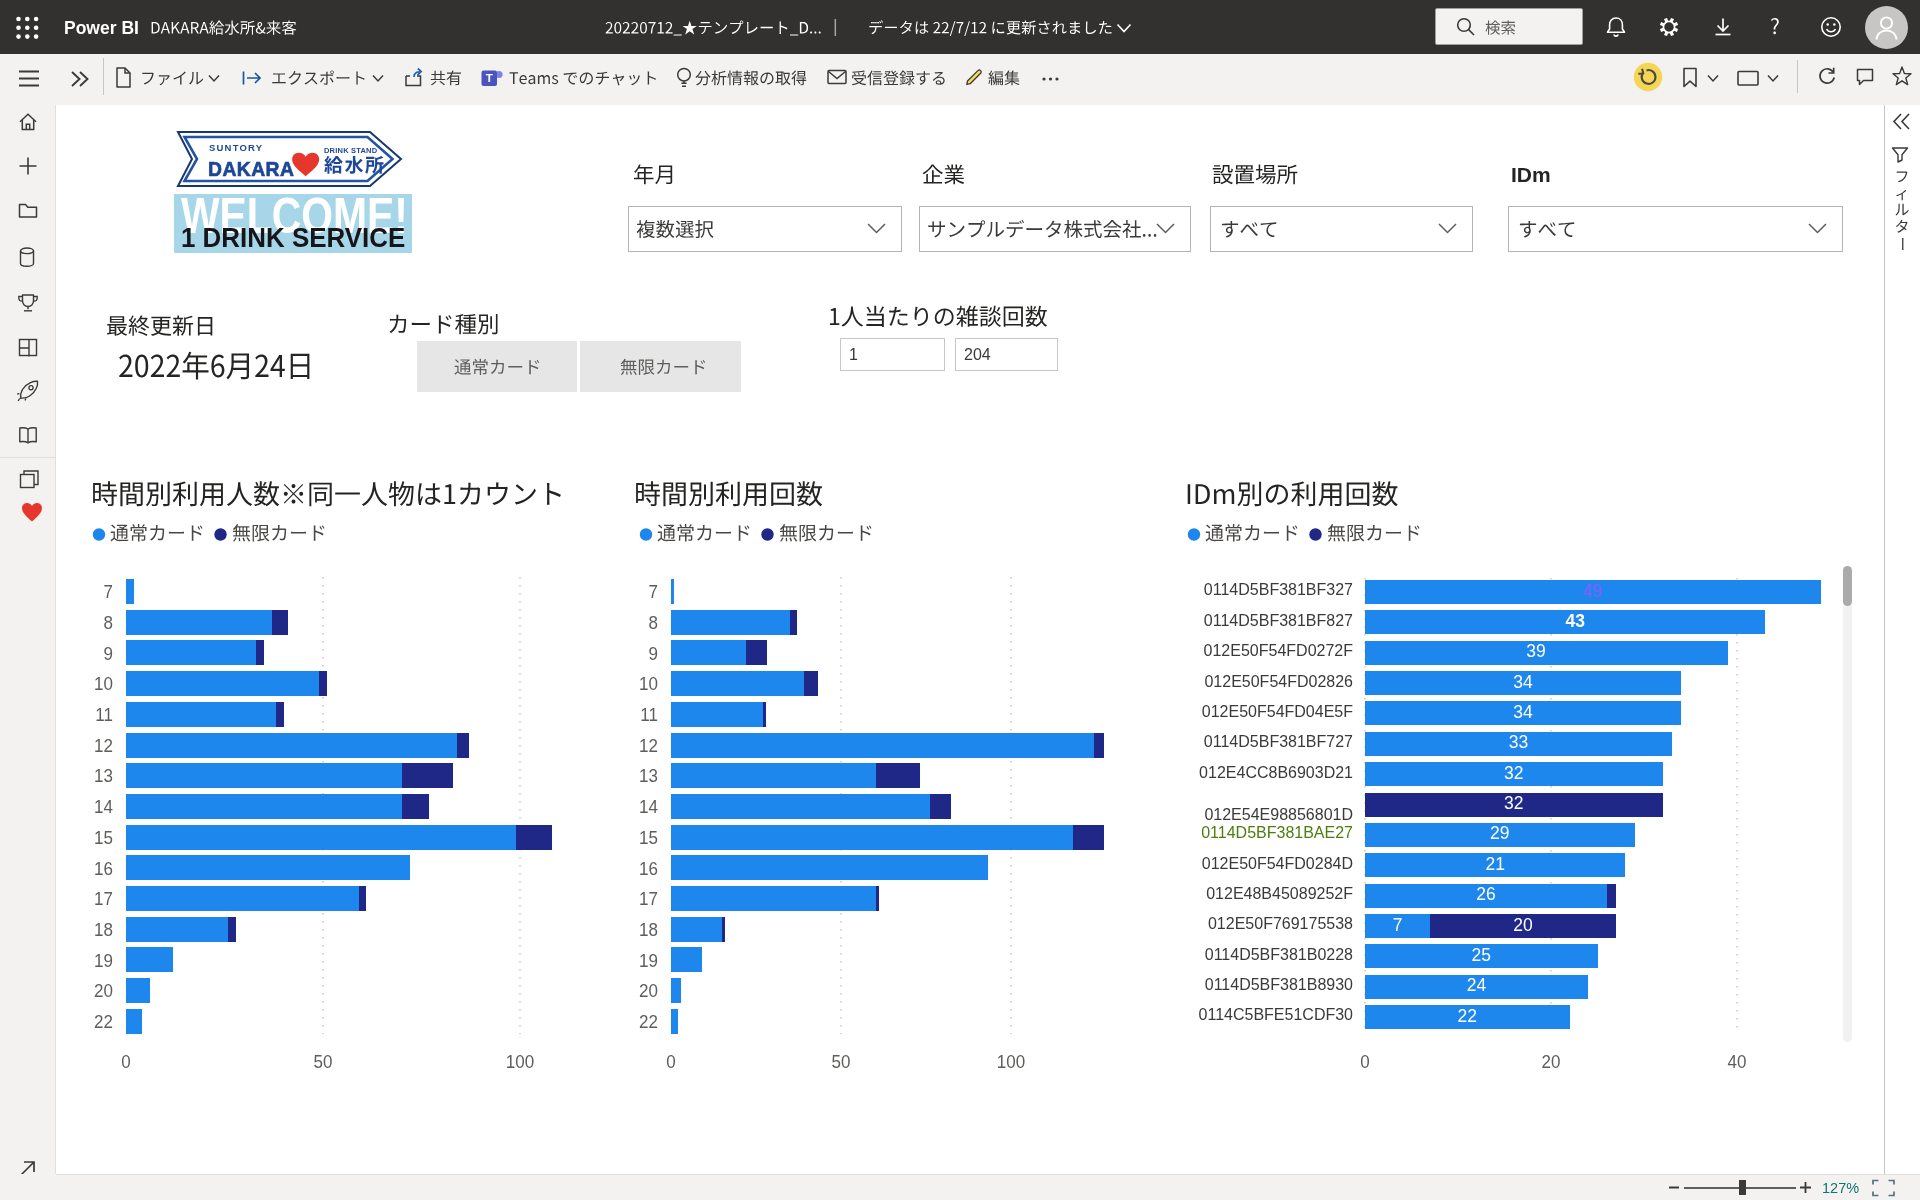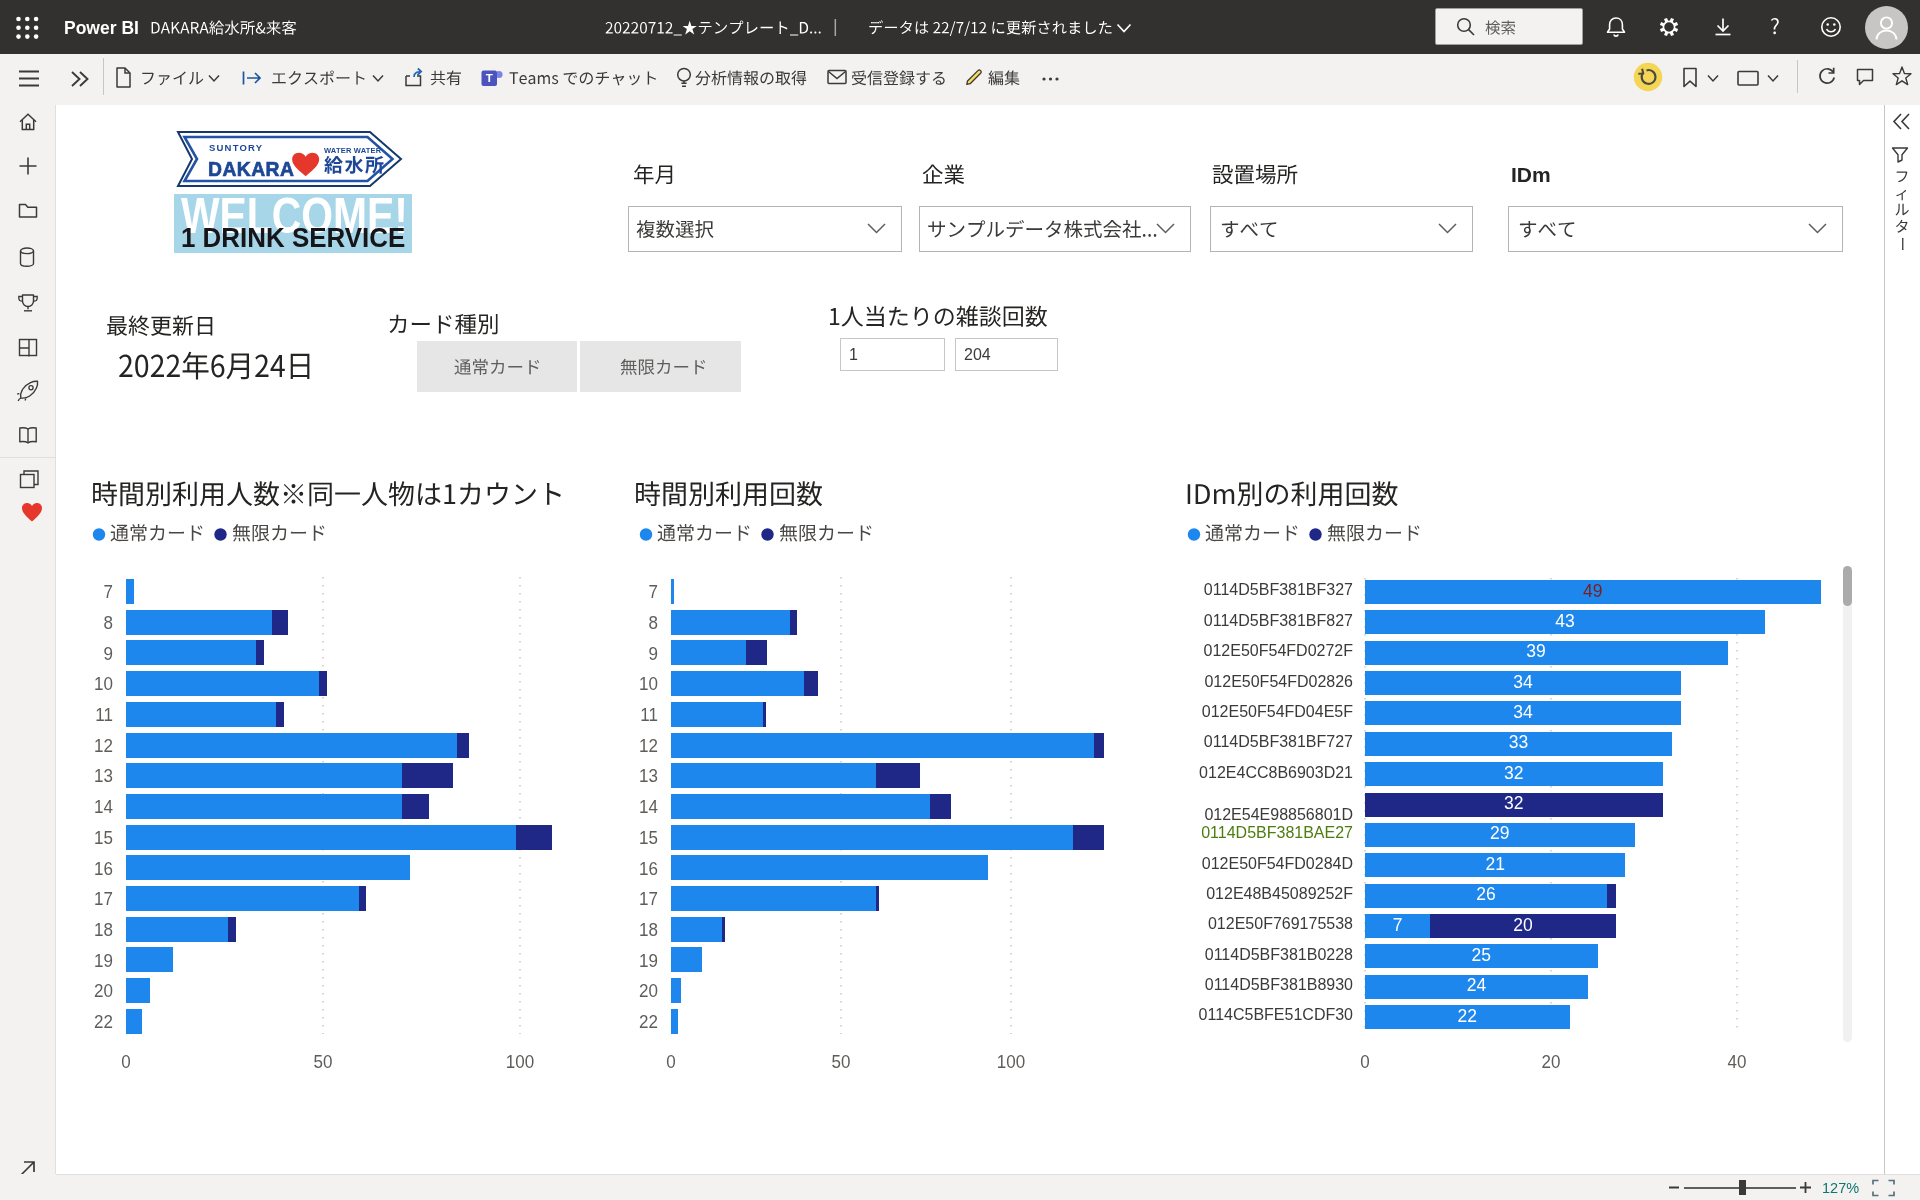--- a/index.html
+++ b/index.html
@@ -256,21 +256,21 @@
   </svg>
 <svg style="left:175px;top:125px" width="232" height="68">
     <polygon points="3,7 195,7 226,34 195,61 3,61 17,34" fill="#fff" stroke="#16386e" stroke-width="2"></polygon>
     <polygon points="9.5,12 192.5,12 217.5,34 192.5,56 9.5,56 22,34" fill="none" stroke="#2254a5" stroke-width="2.6"></polygon>
   </svg>
 <div class="abs" style="left:209px;top:142px;font-size:9.5px;font-weight:bold;letter-spacing:1.2px;color:#1d4796;">SUNTORY</div>
 <div class="abs" style="left:208px;top:157px;font-size:20.5px;font-weight:bold;color:#1d4796;transform:scaleX(0.94);transform-origin:0 0;letter-spacing:0.5px;-webkit-text-stroke:0.7px #1d4796;">DAKARA</div>
 <svg style="left:290px;top:149px" width="32" height="30">
     <path transform="scale(1.08,1.045)" d="M14.5,26 C6.3,19.2 2,14.6 2,9.8 C2,6.4 4.7,3.7 8.1,3.7 C10.5,3.7 13.3,5.2 14.5,7.4 C15.7,5.2 18.5,3.7 20.9,3.7 C24.3,3.7 27,6.4 27,9.8 C27,14.6 22.7,19.2 14.5,26 Z" fill="#e5372b"></path>
   </svg>
-<div class="abs" style="left:324px;top:146px;font-size:7.5px;font-weight:bold;letter-spacing:0.2px;color:#1d4796;">WATER WATER</div>
+<div class="abs" style="left:324px;top:146px;font-size:7.5px;font-weight:bold;letter-spacing:0.2px;color:#1d4796;">DRINK STAND</div>
 <svg class="t" style="left:324px;top:152.5px" width="66" height="27">
     <path fill="#1d4796" transform="translate(0,19)" d="M5.5 -4.6C5.9 -3.5 6.4 -2 6.6 -1.1L8.2 -1.7C8 -2.6 7.5 -4 7 -5.1ZM1.3 -5C1.1 -3.4 0.8 -1.7 0.3 -0.5C0.8 -0.4 1.6 0 2 0.3C2.6 -0.9 3 -2.8 3.2 -4.6ZM9.7 -9.7V-8H16V-9.6C16.5 -9.1 16.9 -8.7 17.4 -8.3C17.8 -9 18.3 -9.8 18.8 -10.4C16.9 -11.6 15 -13.9 13.7 -15.9H11.6C10.6 -14.1 8.7 -11.6 6.7 -10.2C7.2 -9.7 7.8 -8.8 8 -8.2C8.6 -8.6 9.2 -9.1 9.7 -9.7ZM12.7 -13.6C13.4 -12.5 14.4 -11.2 15.5 -10.1H10.1C11.1 -11.2 12.1 -12.5 12.7 -13.6ZM8.7 -6.3V1.7H10.8V0.7H15V1.6H17.2V-6.3ZM10.8 -1.3V-4.3H15V-1.3ZM0.5 -7.8 0.7 -5.8 3.4 -6V1.7H5.4V-6.1L6.4 -6.2C6.5 -5.8 6.6 -5.5 6.6 -5.2L8.2 -5.9C8 -7 7.3 -8.7 6.6 -10L5.1 -9.3C5.3 -8.9 5.5 -8.5 5.7 -8L3.9 -7.9C5.1 -9.4 6.4 -11.4 7.5 -13L5.6 -13.9C5.1 -12.9 4.6 -11.9 3.9 -10.8C3.7 -11 3.5 -11.3 3.3 -11.6C3.9 -12.6 4.7 -14.1 5.4 -15.4L3.4 -16.1C3.1 -15.1 2.6 -13.9 2 -12.8L1.6 -13.2L0.5 -11.6C1.3 -10.9 2.2 -9.9 2.8 -9L1.9 -7.8Z M21.5 -11.5V-9.2H25.6C24.8 -5.9 23.1 -3.2 20.9 -1.7C21.4 -1.4 22.4 -0.5 22.8 0.1C25.5 -1.9 27.6 -5.8 28.4 -11L26.9 -11.6L26.5 -11.5ZM36.5 -13.2C35.5 -11.8 34 -10.2 32.6 -8.9C32.1 -10.1 31.6 -11.4 31.3 -12.7V-16.1H28.9V-1.3C28.9 -0.9 28.7 -0.8 28.3 -0.8C27.9 -0.8 26.8 -0.8 25.5 -0.8C25.9 -0.2 26.3 1 26.4 1.7C28.1 1.7 29.4 1.6 30.2 1.2C31 0.8 31.3 0.1 31.3 -1.3V-6.9C32.7 -3.7 34.6 -1.2 37.4 0.3C37.8 -0.4 38.5 -1.3 39.1 -1.8C36.8 -2.9 35 -4.8 33.6 -7C35.1 -8.2 37.1 -10 38.6 -11.7Z M42 -15.2V-13.1H50.4V-15.2ZM57.4 -16C56.2 -15.3 54.5 -14.6 52.7 -14.1L51.1 -14.4V-9.2C51.1 -6.3 50.8 -2.5 48.2 0.1C48.7 0.4 49.6 1.2 49.9 1.7C52.4 -0.9 53.1 -4.6 53.3 -7.5H55.5V1.7H57.8V-7.5H59.5V-9.7H53.3V-12.2C55.4 -12.7 57.6 -13.4 59.4 -14.2ZM42.6 -11.7V-6.9C42.6 -4.7 42.5 -1.7 41.3 0.4C41.7 0.6 42.7 1.3 43.1 1.7C44.2 -0.1 44.6 -2.9 44.7 -5.2H50.1V-11.7ZM44.8 -9.7H47.9V-7.3H44.8Z"></path>
   </svg>
 <div class="abs" style="left:174px;top:194px;width:238px;height:59px;background:#a7d6e9;"></div>
 <div class="abs" style="left:181px;top:187px;font-size:50px;font-weight:bold;color:#fff;transform:scaleX(0.817);transform-origin:0 0;">WELCOME!</div>
 <div class="abs" style="left:181px;top:223px;font-size:27px;font-weight:bold;color:#16161a;transform:scaleX(0.96);transform-origin:0 0;">1 DRINK SERVICE</div>
 <svg class="t" style="left:633px;top:160.5px" width="47" height="30">
     <path fill="#252423" transform="translate(0,21.5)" d="M1 -4.8V-3.2H11V1.7H12.7V-3.2H20.5V-4.8H12.7V-9.1H19V-10.6H12.7V-13.9H19.5V-15.5H6.6C7 -16.2 7.3 -16.9 7.6 -17.7L6 -18.1C4.9 -15.2 3.1 -12.4 1.1 -10.7C1.5 -10.4 2.2 -9.9 2.5 -9.6C3.6 -10.8 4.8 -12.2 5.8 -13.9H11V-10.6H4.6V-4.8ZM6.2 -4.8V-9.1H11V-4.8Z M26 -16.9V-10.3C26 -6.8 25.6 -2.5 22.1 0.6C22.5 0.8 23.1 1.4 23.3 1.7C25.5 -0.1 26.5 -2.5 27.1 -5H37.5V-0.7C37.5 -0.2 37.3 -0.1 36.8 -0C36.3 -0 34.6 0 32.8 -0.1C33 0.4 33.3 1.1 33.5 1.6C35.8 1.6 37.2 1.6 38 1.3C38.8 1 39.2 0.5 39.2 -0.7V-16.9ZM27.6 -15.4H37.5V-11.7H27.6ZM27.6 -10.2H37.5V-6.6H27.3C27.5 -7.8 27.6 -9.1 27.6 -10.2Z"></path>
   </svg>
 <svg class="t" style="left:922px;top:160.5px" width="47" height="30">
@@ -473,24 +473,24 @@
     <path d="M1,0 V452" stroke="#c6c4c2" stroke-width="1.4" stroke-dasharray="1.5 6.5" fill="none"></path>
   </svg>
 <svg style="left:1550px;top:578px" width="2" height="452">
     <path d="M1,0 V452" stroke="#c6c4c2" stroke-width="1.4" stroke-dasharray="1.5 6.5" fill="none"></path>
   </svg>
 <svg style="left:1736px;top:578px" width="2" height="452">
     <path d="M1,0 V452" stroke="#c6c4c2" stroke-width="1.4" stroke-dasharray="1.5 6.5" fill="none"></path>
   </svg>
 <div class="abs" style="left:1195.0px;top:581.4px;width:158px;text-align:right;font-size:16px;color:#3b3a39;">0114D5BF381BF327</div>
 <div class="abs" style="left:1365.0px;top:580.0px;width:455.7px;height:24px;background:#1d87ed;"></div>
-<div class="abs" style="left:1572.8px;top:580.5px;width:40px;text-align:center;font-size:17.5px;color:#7f1d1d;">49</div>
+<div class="abs" style="left:1572.8px;top:580.5px;width:40px;text-align:center;font-size:17.5px;color:#8b5cf6;">49</div>
 <div class="abs" style="left:1195.0px;top:611.8px;width:158px;text-align:right;font-size:16px;color:#3b3a39;">0114D5BF381BF827</div>
 <div class="abs" style="left:1365.0px;top:610.4px;width:399.9px;height:24px;background:#1d87ed;"></div>
-<div class="abs" style="left:1545.0px;top:610.9px;width:40px;text-align:center;font-size:17.5px;color:#fff;">43</div>
+<div class="abs" style="left:1545.0px;top:610.9px;width:40px;text-align:right;font-size:17.5px;color:#fff;font-weight:bold;">43</div>
 <div class="abs" style="left:1195.0px;top:642.1px;width:158px;text-align:right;font-size:16px;color:#3b3a39;">012E50F54FD0272F</div>
 <div class="abs" style="left:1365.0px;top:640.7px;width:362.7px;height:24px;background:#1d87ed;"></div>
 <div class="abs" style="left:1526.3px;top:641.2px;width:40px;text-align:left;font-size:17.5px;color:#fff;">39</div>
 <div class="abs" style="left:1195.0px;top:672.5px;width:158px;text-align:right;font-size:16px;color:#3b3a39;">012E50F54FD02826</div>
 <div class="abs" style="left:1365.0px;top:671.1px;width:316.2px;height:24px;background:#1d87ed;"></div>
 <div class="abs" style="left:1503.1px;top:671.6px;width:40px;text-align:center;font-size:17.5px;color:#fff;">34</div>
 <div class="abs" style="left:1195.0px;top:702.8px;width:158px;text-align:right;font-size:16px;color:#3b3a39;">012E50F54FD04E5F</div>
 <div class="abs" style="left:1365.0px;top:701.4px;width:316.2px;height:24px;background:#1d87ed;"></div>
 <div class="abs" style="left:1503.1px;top:701.9px;width:40px;text-align:center;font-size:17.5px;color:#fff;">34</div>
 <div class="abs" style="left:1195.0px;top:733.2px;width:158px;text-align:right;font-size:16px;color:#3b3a39;">0114D5BF381BF727</div>

